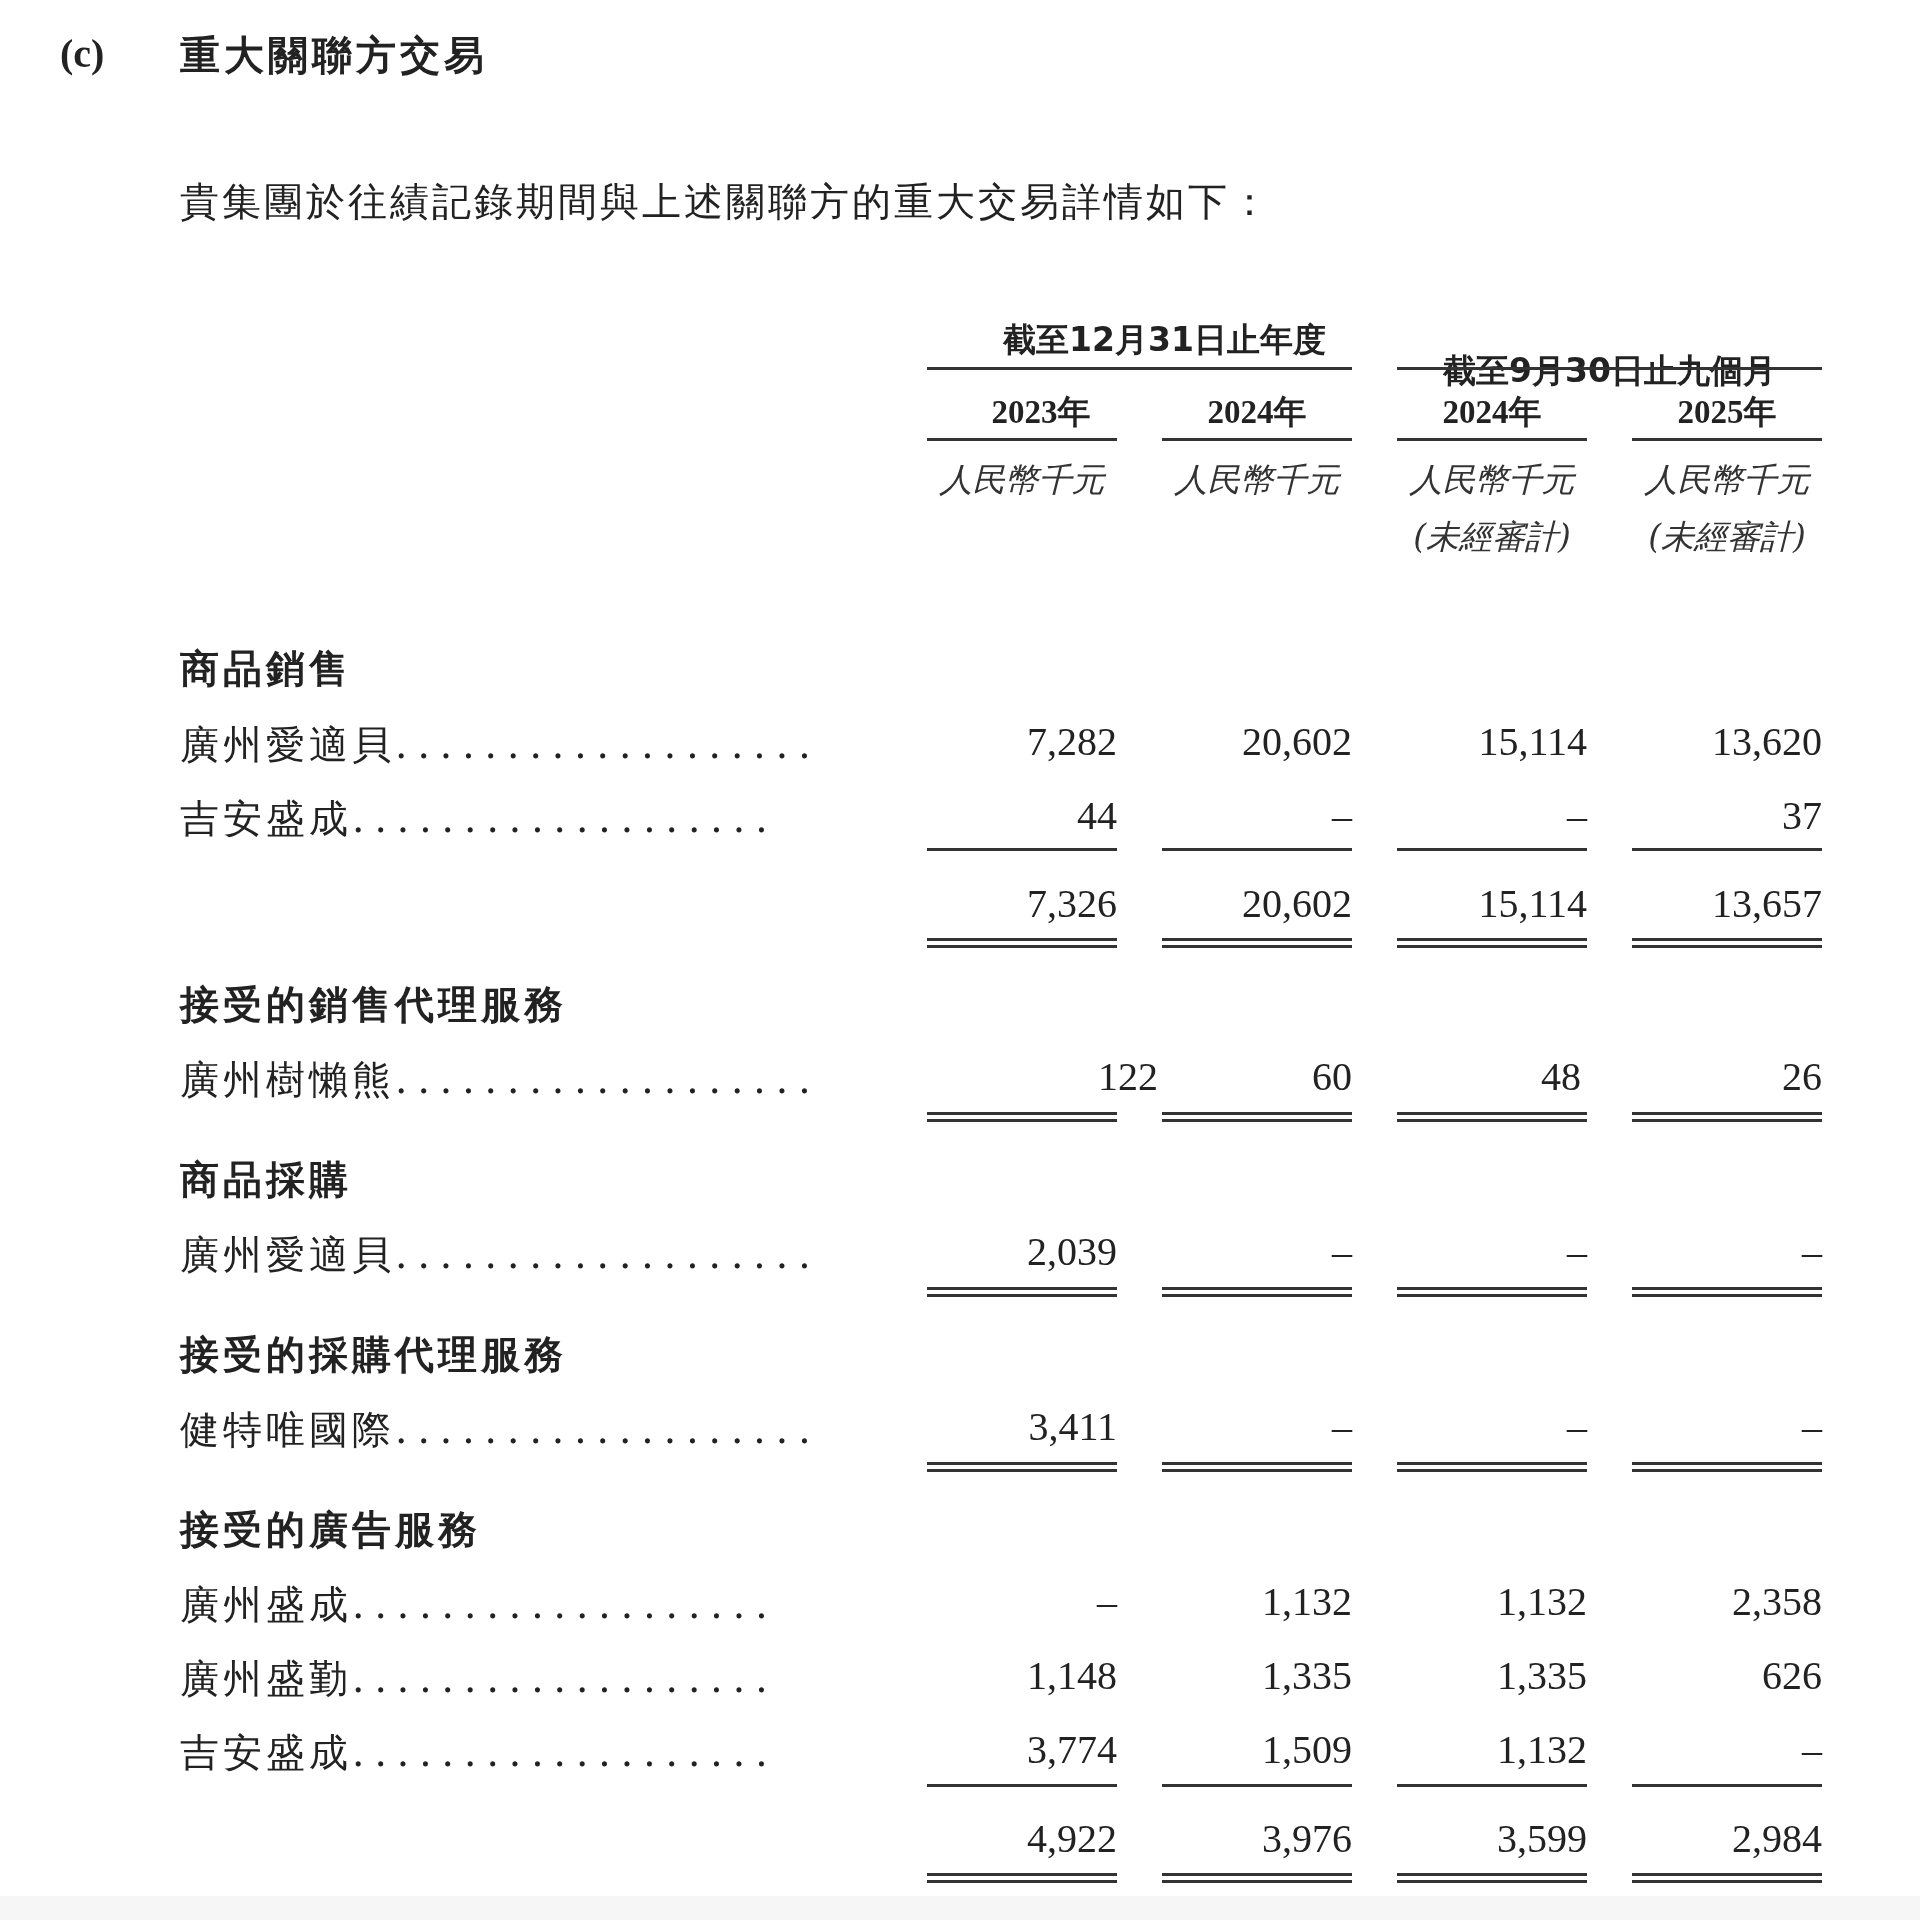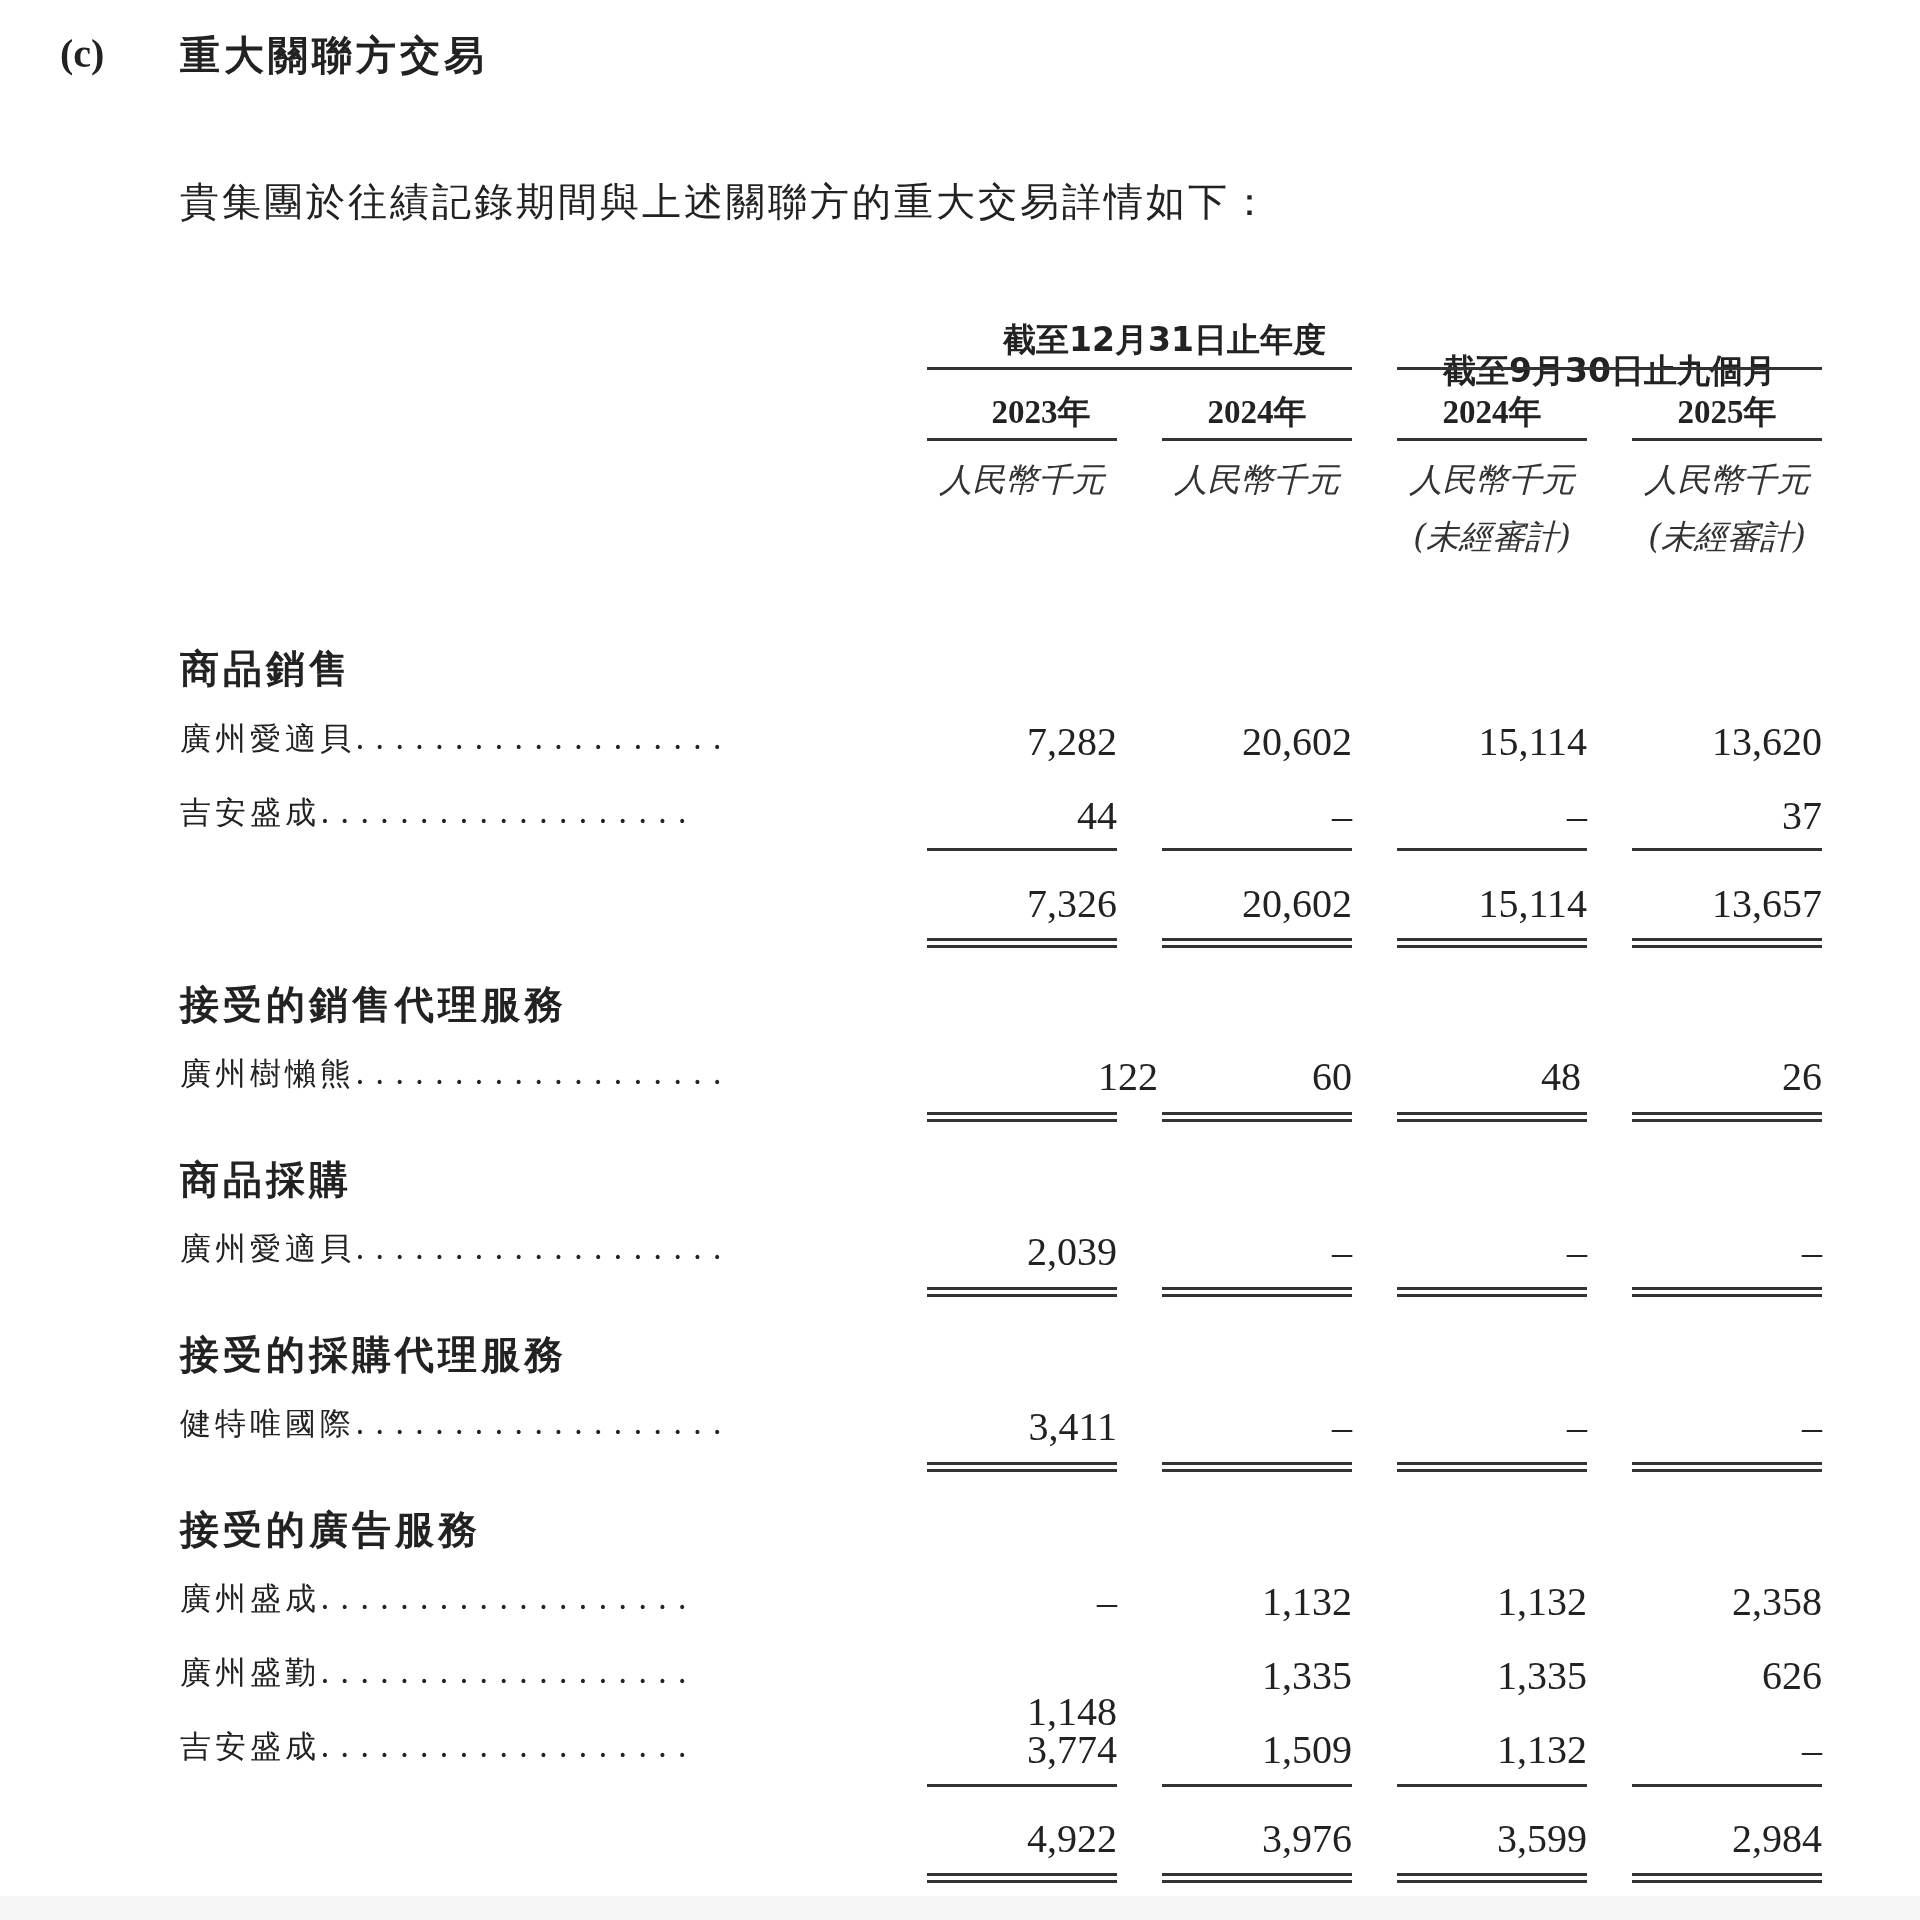--- a/index.html
+++ b/index.html
@@ -8,21 +8,21 @@
   .sec-num{left:60px;top:30px;font-size:40px;font-weight:bold;font-family:"Liberation Serif",serif;}
   .sec-title{left:180px;top:28px;font-size:40px;font-weight:bold;font-family:"DejaVu Sans",sans-serif;letter-spacing:4px;}
   .intro{left:180px;top:175px;font-size:39px;font-family:"DejaVu Serif",serif;letter-spacing:3px;}
   .grp{font-size:33px;font-weight:bold;font-family:"DejaVu Sans",sans-serif;text-align:center;top:318px;}
   .grp-line{height:3px;background:#333;top:367px;}
   .yr{font-size:33px;font-weight:bold;font-family:"Liberation Serif","DejaVu Sans",sans-serif;text-align:center;top:390px;width:190px;}
   .yr-line{height:3px;background:#333;top:438px;width:190px;}
   .unit{font-size:33px;font-style:italic;font-family:"DejaVu Serif",serif;text-align:center;width:200px;top:458px;color:#333;}
   .unit2{top:515px;}
   .cat{left:180px;font-size:39px;font-weight:bold;font-family:"DejaVu Sans",sans-serif;letter-spacing:4px;}
-  .lbl{left:180px;font-size:31px;font-family:"DejaVu Serif",serif;letter-spacing:4px;width:700px;overflow:hidden;}
+  .lbl{left:180px;font-size:39px;font-family:"DejaVu Serif",serif;letter-spacing:4px;width:700px;overflow:hidden;}
   .lbl .dots{letter-spacing:10px;}
   .num{font-size:40px;font-family:"Liberation Serif",serif;text-align:right;width:190px;}
   .ul{height:3px;background:#333;width:190px;}
   .dbl{height:10px;width:190px;border-top:3px solid #333;border-bottom:3px solid #333;box-sizing:border-box;}
   .footer-strip{left:0;top:1896px;width:1920px;height:24px;background:#f6f6f6;}
 </style>
 </head>
 <body>
 
 <div>
@@ -115,21 +115,21 @@
 
   <div class="abs cat" style="top:1503px;">接受的廣告服務</div>
 
   <div class="abs lbl" style="top:1578px;"><span>廣州盛成</span><span class="dots">...................</span></div>
   <div class="abs num" style="left:927px;top:1578px;">–</div>
   <div class="abs num" style="left:1162px;top:1578px;">1,132</div>
   <div class="abs num" style="left:1397px;top:1578px;">1,132</div>
   <div class="abs num" style="left:1632px;top:1578px;">2,358</div>
 
   <div class="abs lbl" style="top:1652px;"><span>廣州盛勤</span><span class="dots">...................</span></div>
-  <div class="abs num" style="left:927px;top:1652px;margin-top:36px;">1,148</div>
+  <div class="abs num" style="left:927px;top:1652px;">1,148</div>
   <div class="abs num" style="left:1162px;top:1652px;">1,335</div>
   <div class="abs num" style="left:1397px;top:1652px;">1,335</div>
   <div class="abs num" style="left:1632px;top:1652px;">626</div>
 
   <div class="abs lbl" style="top:1726px;"><span>吉安盛成</span><span class="dots">...................</span></div>
   <div class="abs num" style="left:927px;top:1726px;">3,774</div>
   <div class="abs num" style="left:1162px;top:1726px;">1,509</div>
   <div class="abs num" style="left:1397px;top:1726px;">1,132</div>
   <div class="abs num" style="left:1632px;top:1726px;">–</div>
 

